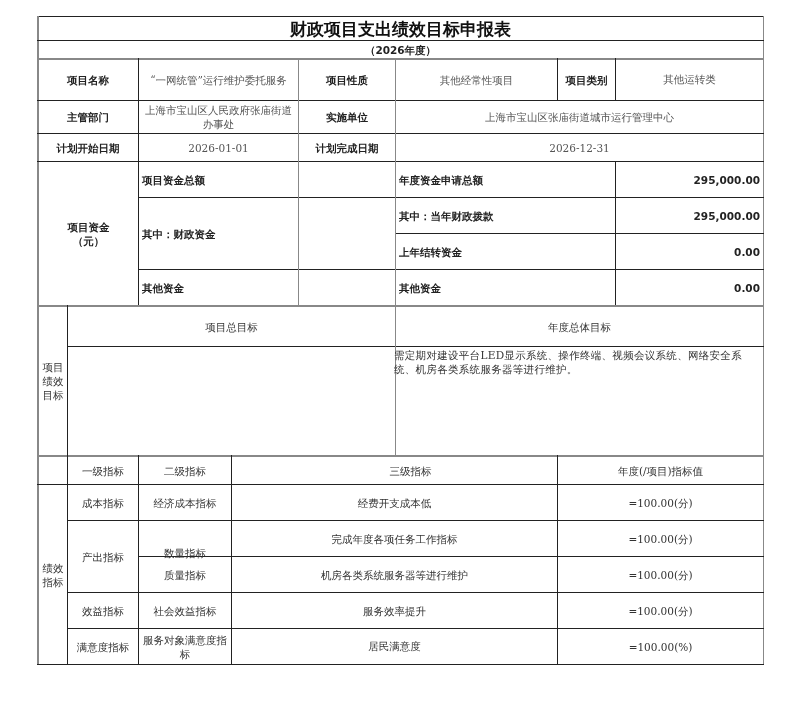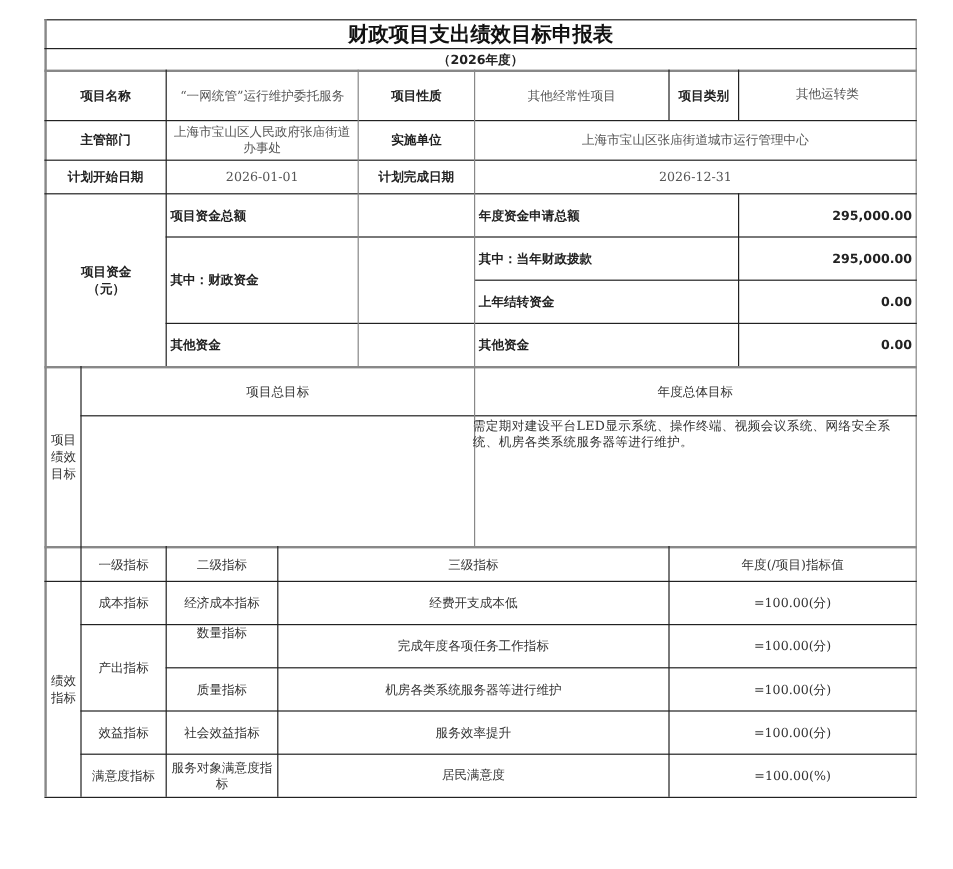--- a/index.html
+++ b/index.html
@@ -106,32 +106,32 @@
 <div class="c b r" style="left:616px;top:270px;width:147px;height:35px;">0.00</div>
 
 <div class="c" style="left:39px;top:307px;width:28px;height:148px;padding:0 1px;font-size:10.5px;line-height:14px;">项目绩效目标</div>
 <div class="c" style="left:68px;top:307px;width:327px;height:39px;">项目总目标</div>
 <div class="c" style="left:396px;top:307px;width:367px;height:39px;">年度总体目标</div>
 <div class="c l t" style="left:68px;top:347px;width:327px;height:108px;"></div>
 <div class="c l t" style="left:392px;top:347px;width:367px;height:108px;padding:1px 2px;letter-spacing:0.3px;">需定期对建设平台LED显示系统、操作终端、视频会议系统、网络安全系统、机房各类系统服务器等进行维护。</div>
 
 <div class="c" style="left:68px;top:457px;width:70px;height:27px;">一级指标</div>
 <div class="c" style="left:139px;top:457px;width:92px;height:27px;">二级指标</div>
-<div class="c" style="left:232px;top:457px;width:325px;height:27px;">三级指标</div>
+<div class="c" style="left:248px;top:457px;width:325px;height:27px;">三级指标</div>
 <div class="c" style="left:558px;top:457px;width:205px;height:27px;">年度(/项目)指标值</div>
 
 <div class="c" style="left:39px;top:485px;width:28px;height:179px;padding:0 1px;">绩效指标</div>
 
 <div class="c" style="left:68px;top:485px;width:70px;height:35px;">成本指标</div>
 <div class="c" style="left:139px;top:485px;width:92px;height:35px;">经济成本指标</div>
 <div class="c" style="left:232px;top:485px;width:325px;height:35px;">经费开支成本低</div>
 <div class="c" style="left:558px;top:485px;width:205px;height:35px;">=100.00(分)</div>
 
 <div class="c" style="left:68px;top:521px;width:70px;height:71px;">产出指标</div>
-<div class="c" style="left:139px;top:510px;width:92px;height:35px;">数量指标</div>
+<div class="c" style="left:139px;top:535px;width:92px;height:35px;">数量指标</div>
 <div class="c" style="left:232px;top:521px;width:325px;height:35px;text-align:center;">完成年度各项任务工作指标</div>
 <div class="c" style="left:558px;top:521px;width:205px;height:35px;">=100.00(分)</div>
 <div class="c" style="left:139px;top:557px;width:92px;height:35px;">质量指标</div>
 <div class="c" style="left:232px;top:557px;width:325px;height:35px;">机房各类系统服务器等进行维护</div>
 <div class="c" style="left:558px;top:557px;width:205px;height:35px;">=100.00(分)</div>
 
 <div class="c" style="left:68px;top:593px;width:70px;height:35px;">效益指标</div>
 <div class="c" style="left:139px;top:593px;width:92px;height:35px;">社会效益指标</div>
 <div class="c" style="left:232px;top:593px;width:325px;height:35px;">服务效率提升</div>
 <div class="c" style="left:558px;top:593px;width:205px;height:35px;">=100.00(分)</div>

